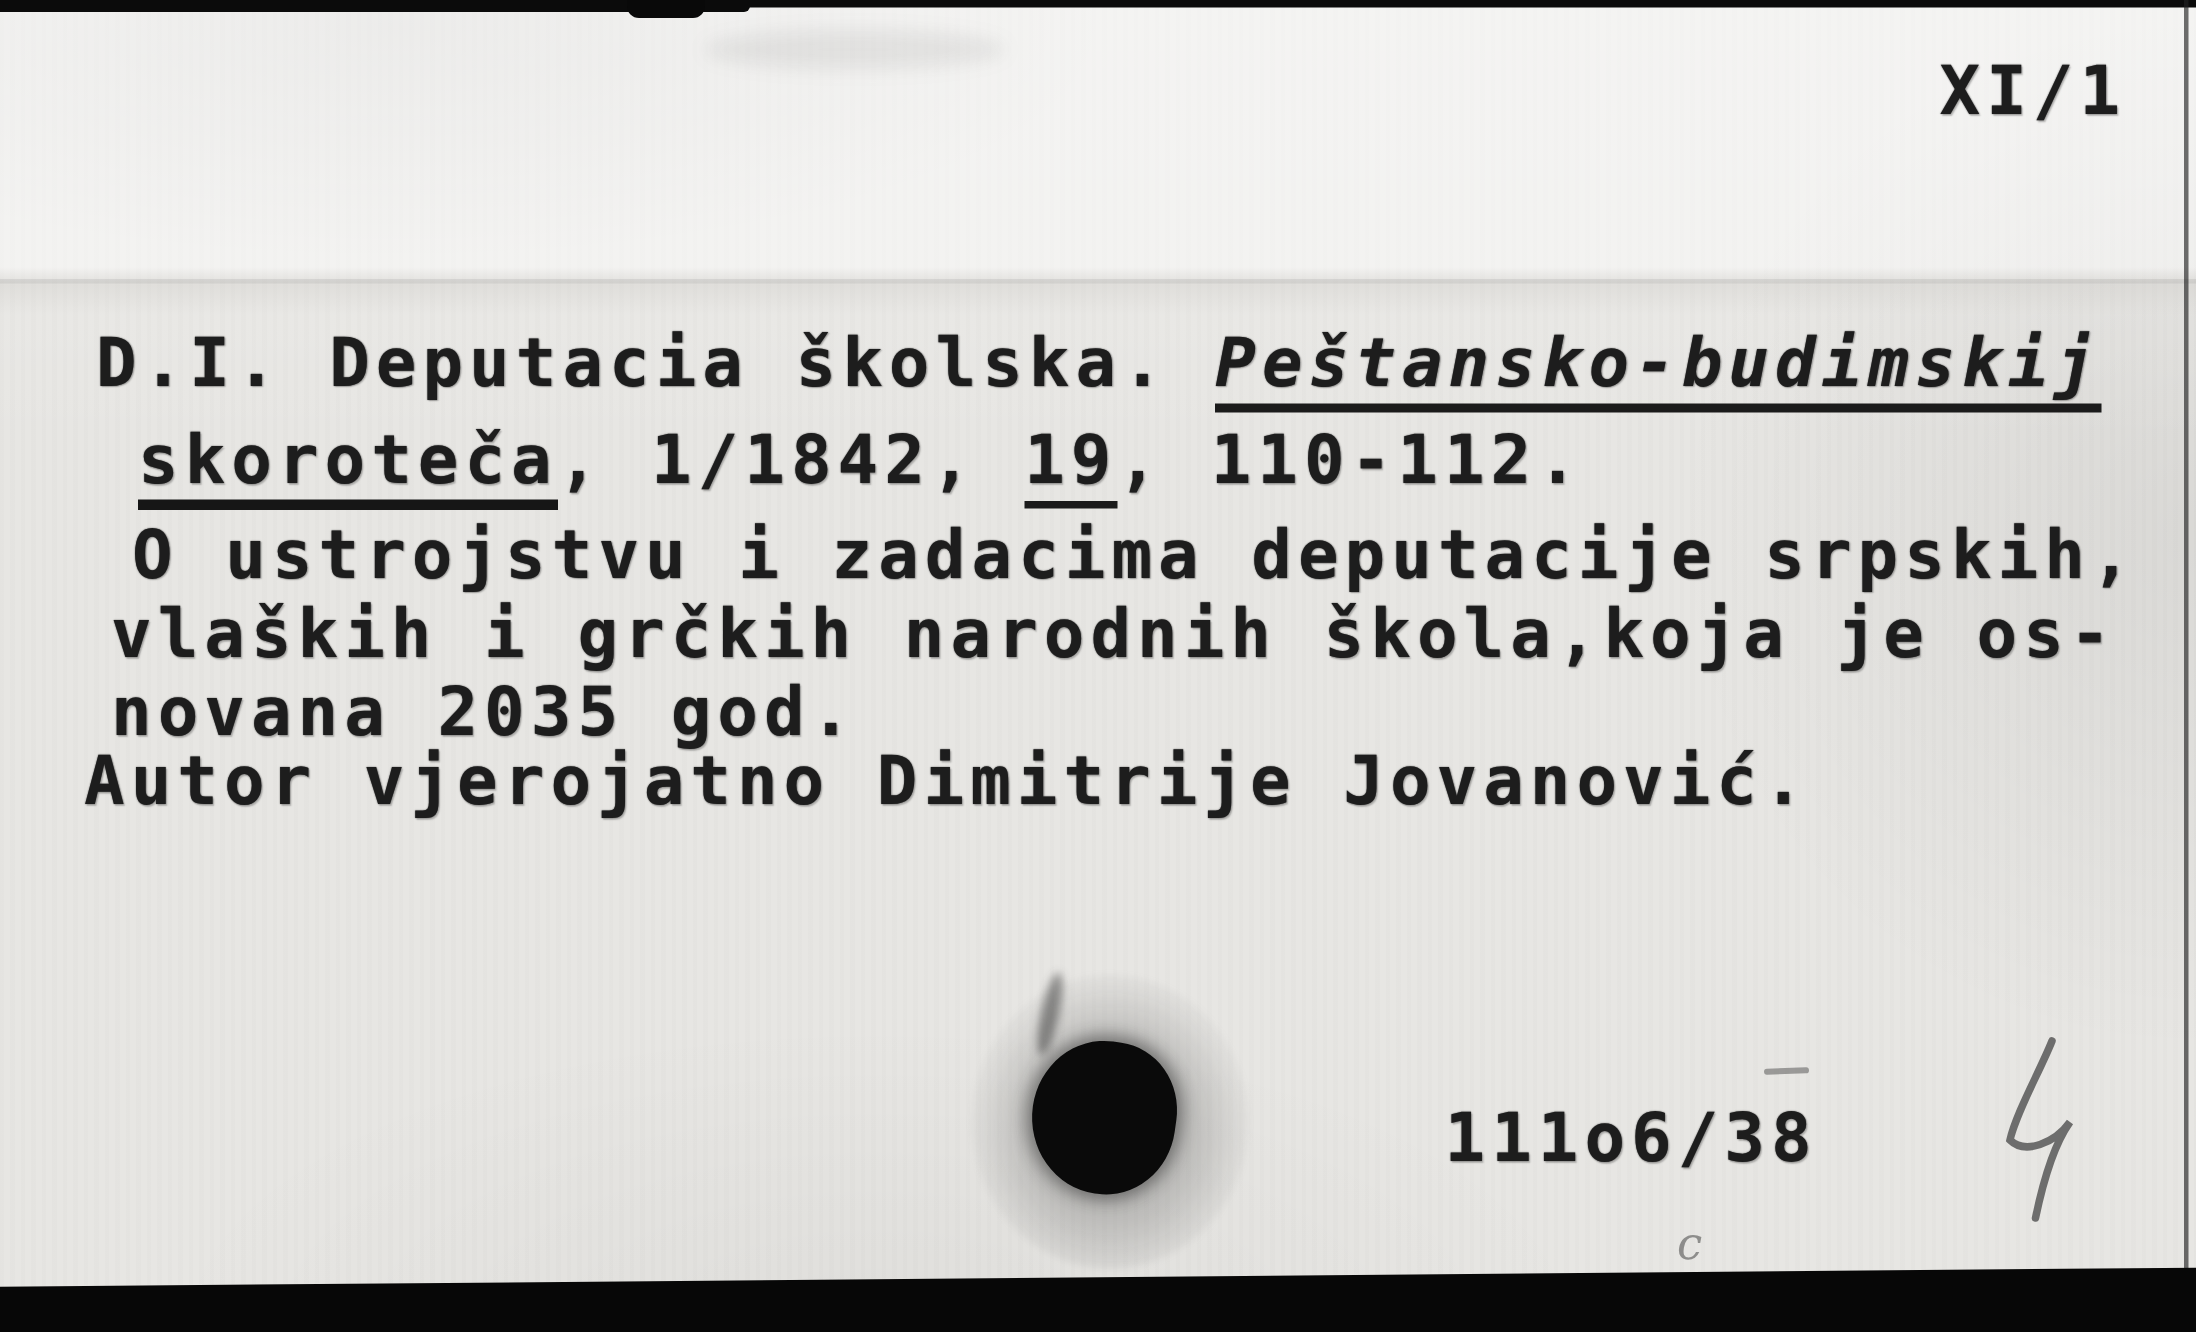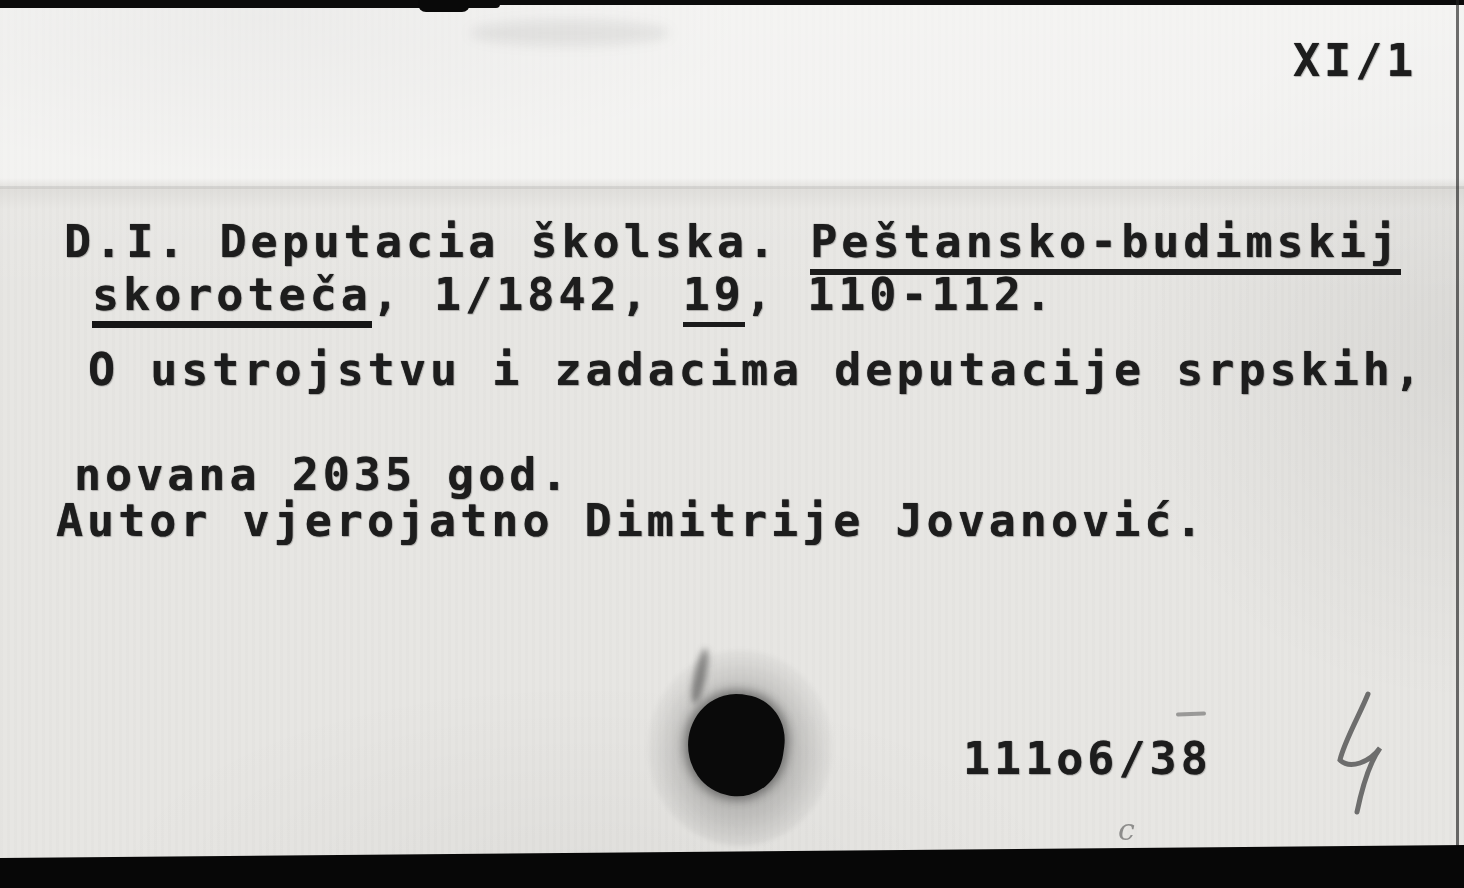--- a/index.html
+++ b/index.html
@@ -20,21 +20,21 @@
     position:absolute;
     color:#1d1d1d;
     font-weight:bold;
     font-size:45px;
     line-height:45px;
     letter-spacing:4px;
     white-space:pre;
     text-shadow:0 0 1px rgba(10,10,10,0.75), 1px 1px 1px rgba(40,40,40,0.25);
   }
   .u{display:inline-block;line-height:45px;}
-  .u-title1{border-bottom:6px solid #1b1b1b;padding-bottom:5px;}
+  .u-title1{border-bottom:6px solid #1b1b1b;padding-bottom:5px;font-style:italic;}
   .u-title2{border-bottom:7px solid #161616;padding-bottom:4px;}
   .u-issue{border-bottom:5px solid #1b1b1b;padding-bottom:5px;}
   
   .edge-top{position:absolute;left:0;top:0;width:1464px;height:5px;background:#0b0b0b;}
   .edge-top-thick{position:absolute;left:0;top:0;width:500px;height:8px;background:#0b0b0b;border-radius:0 0 4px 0;}
   .edge-top-blob{position:absolute;left:418px;top:0;width:52px;height:12px;background:#090909;border-radius:0 0 8px 8px;}
   .edge-bottom{position:absolute;left:-12px;bottom:-14px;width:1500px;height:44px;background:#070707;transform:rotate(-0.5deg);transform-origin:left bottom;}
   .edge-right{position:absolute;right:5px;top:0;width:3px;height:866px;background:rgba(35,35,35,0.65);}
   .seam{position:absolute;left:0;top:186px;width:1464px;height:3px;background:rgba(70,70,70,0.10);}
   .smudge-top{position:absolute;left:470px;top:20px;width:200px;height:26px;background:rgba(90,90,90,0.10);border-radius:50%;filter:blur(6px);}
@@ -59,23 +59,24 @@
   <div class="edge-top-thick"></div>
   <div class="edge-top-blob"></div>
   <div class="seam"></div>
   <div class="smudge-top"></div>
 
   <div class="typed" style="left:1293px;top:38px;">XI/1</div>
 
 
   <div class="typed" style="left:64px;top:219px;"><span>D.I. Deputacia školska. </span><span class="u u-title1">Peštansko-budimskij</span></div>
 
-  <div class="typed" style="left:92px;top:272px;"><span class="u u-title2">skoroteča</span><span>, 1/1842, </span><span class="u u-issue">19</span><span>, 110-112.</span></div>
+  <div class="typed" style="left:92px;top:284px;"><span class="u u-title2">skoroteča</span><span>, 1/1842, </span><span class="u u-issue">19</span><span>, 110-112.</span></div>
 
   <div class="typed" style="left:88px;top:347px;">O ustrojstvu i zadacima deputacije srpskih,</div>
+  <div class="typed" style="left:74px;top:400px;">vlaških i grčkih narodnih škola,koja je os-</div>
   <div class="typed" style="left:74px;top:452px;">novana 2035 god.</div>
   <div class="typed" style="left:56px;top:498px;">Autor vjerojatno Dimitrije Jovanović.</div>
 
   <div class="punch-halo"></div>
   <div class="punch-streak"></div>
   <div class="punch-hole"></div>
 
   <div class="dash-mark"></div>
   <div class="typed" style="left:963px;top:736px;">111o6/38</div>
 

